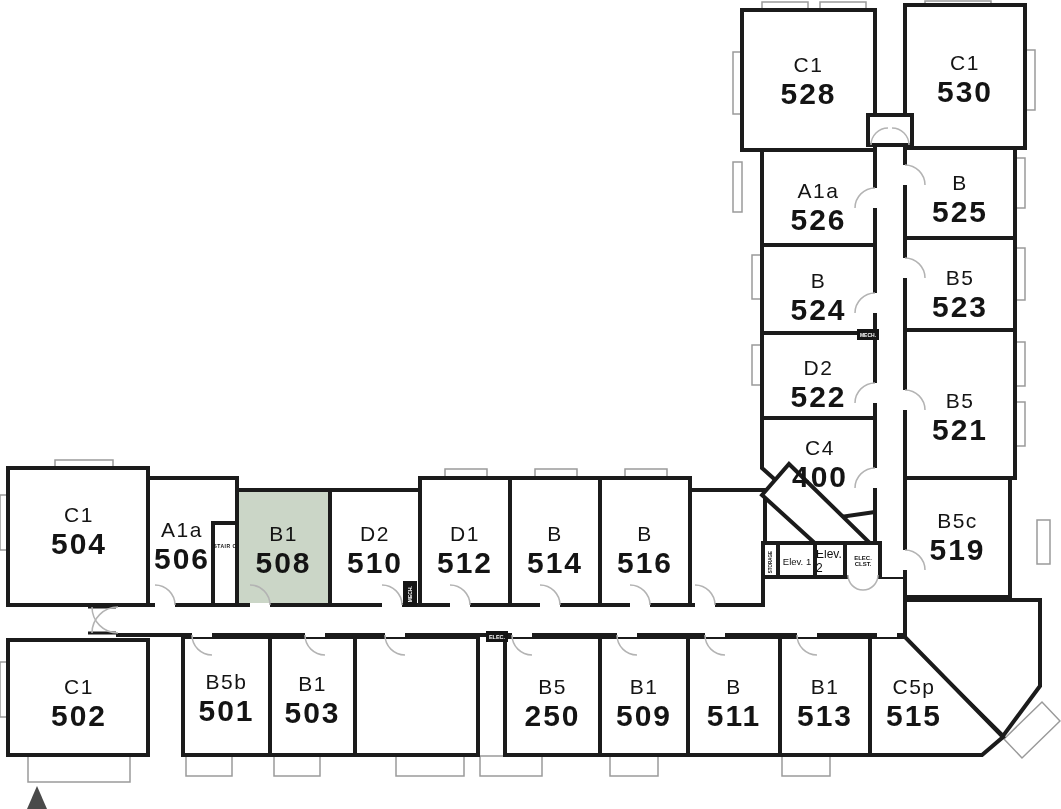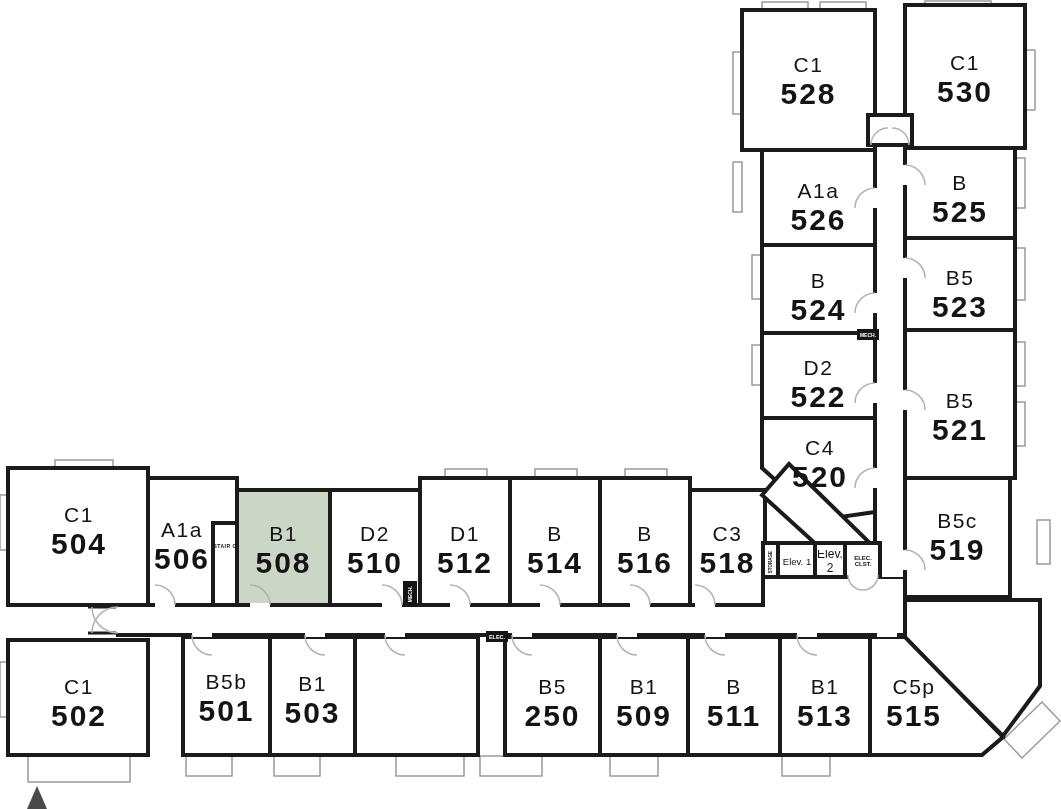--- a/index.html
+++ b/index.html
@@ -4,21 +4,21 @@
 <style>
   html,body{margin:0;padding:0;background:#ffffff;}
   #plan{position:relative;width:1061px;height:809px;background:#fff;overflow:hidden;
         font-family:"Liberation Sans",sans-serif;}
   #plan svg{position:absolute;left:0;top:0;}
   .room-label{position:absolute;display:flex;flex-direction:column;align-items:center;
         justify-content:center;color:#141414;text-align:center;line-height:1.15;cursor:pointer;}
   .rtype{font-size:21px;letter-spacing:1.5px;}
   .rnum{font-size:30px;font-weight:bold;letter-spacing:2px;}
   .tiny{position:absolute;display:flex;align-items:center;justify-content:center;
-        color:#111;overflow:hidden;text-align:center;}
+        color:#111;overflow:hidden;}
   .tag-black{background:#151515;color:#fff;font-weight:bold;}
   .vtext{writing-mode:vertical-rl;transform:rotate(180deg);}
 </style>
 </head>
 <body>
 
 <div id="plan">
 
 <svg width="1061" height="809" viewBox="0 0 1061 809">
 
@@ -185,21 +185,21 @@
 <div class="room-label" style="left:762px;top:345px;width:113px;height:80px">
       <div class="rtype">D2</div>
       <div class="rnum">522</div>
     </div>
 <div class="room-label" style="left:905px;top:378px;width:110px;height:80px">
       <div class="rtype">B5</div>
       <div class="rnum">521</div>
     </div>
 <div class="room-label" style="left:765px;top:425px;width:110px;height:80px">
       <div class="rtype">C4</div>
-      <div class="rnum">520</div>
+      <div class="rnum">400</div>
     </div>
 <div class="room-label" style="left:905px;top:498px;width:105px;height:80px">
       <div class="rtype">B5c</div>
       <div class="rnum">519</div>
     </div>
 
 <div class="room-label" style="left:10px;top:492px;width:138px;height:80px">
       <div class="rtype">C1</div>
       <div class="rnum">504</div>
     </div>
@@ -219,24 +219,20 @@
       <div class="rtype">D1</div>
       <div class="rnum">512</div>
     </div>
 <div class="room-label" style="left:512px;top:512px;width:86px;height:78px">
       <div class="rtype">B</div>
       <div class="rnum">514</div>
     </div>
 <div class="room-label" style="left:602px;top:512px;width:86px;height:78px">
       <div class="rtype">B</div>
       <div class="rnum">516</div>
-    </div>
-<div class="room-label" style="left:690px;top:512px;width:75px;height:78px">
-      <div class="rtype">C3</div>
-      <div class="rnum">518</div>
     </div>
 
 <div class="room-label" style="left:10px;top:665px;width:138px;height:78px">
       <div class="rtype">C1</div>
       <div class="rnum">502</div>
     </div>
 <div class="room-label" style="left:185px;top:660px;width:83px;height:78px">
       <div class="rtype">B5b</div>
       <div class="rnum">501</div>
     </div>

